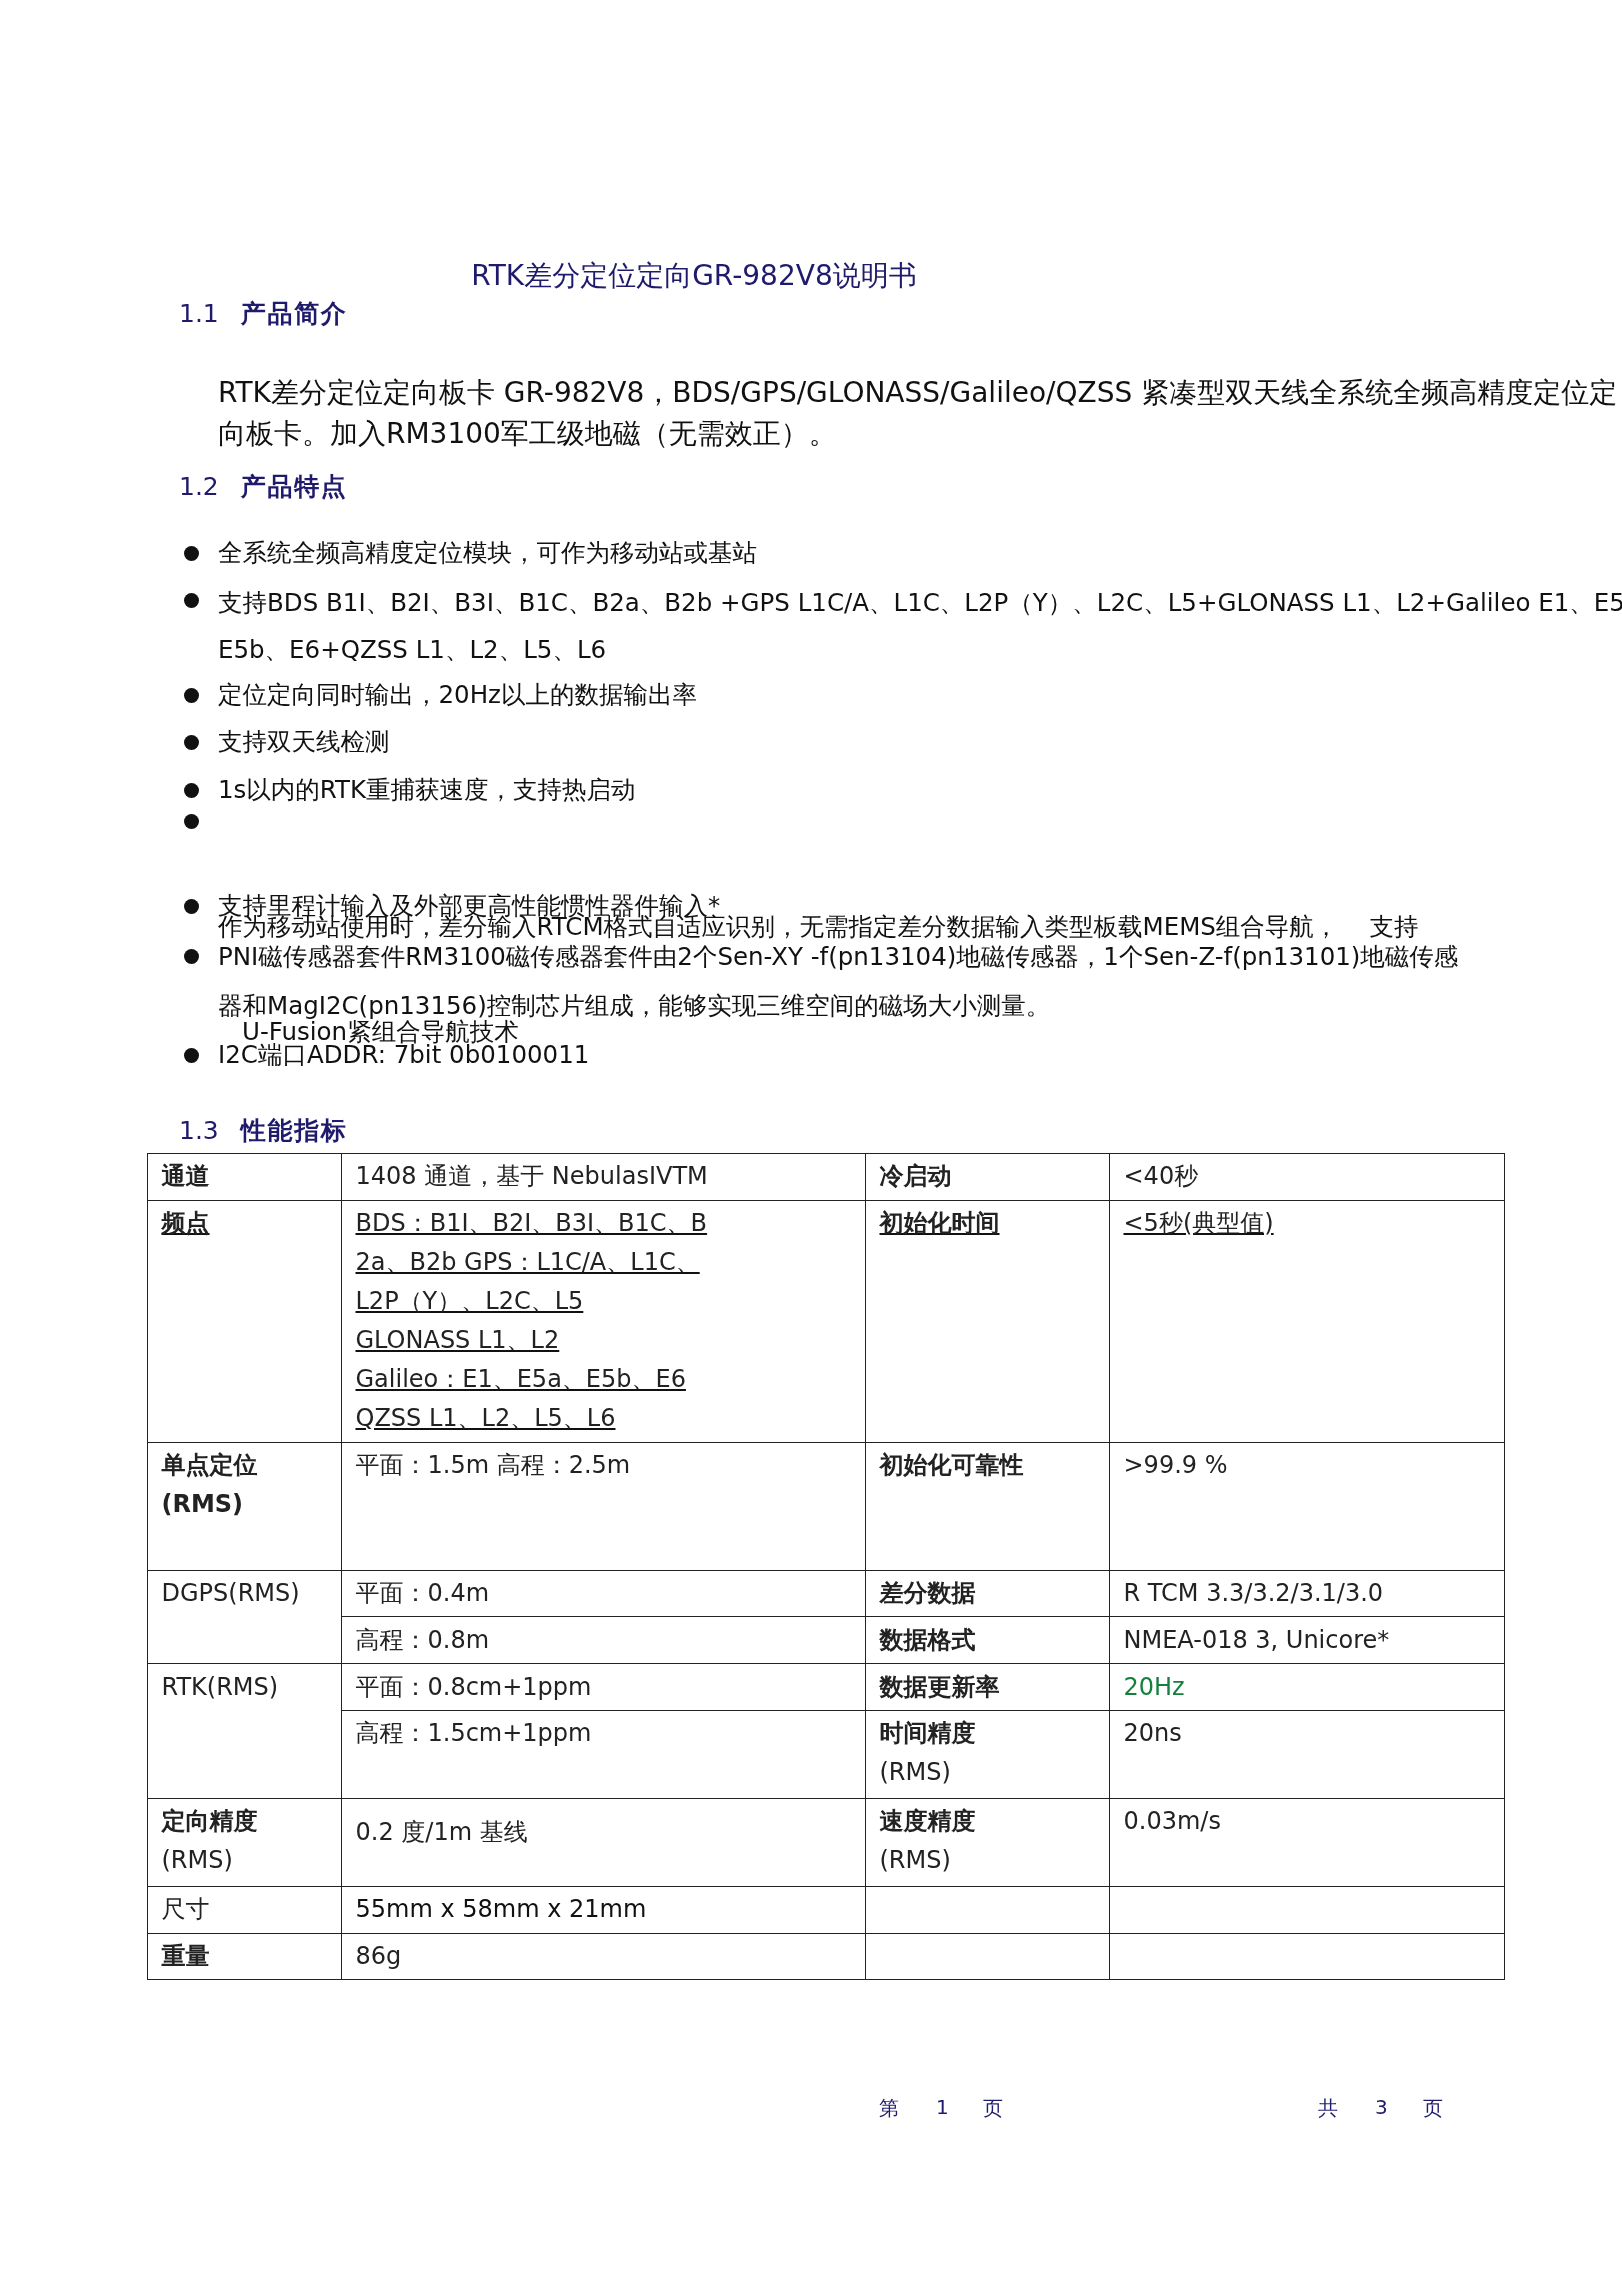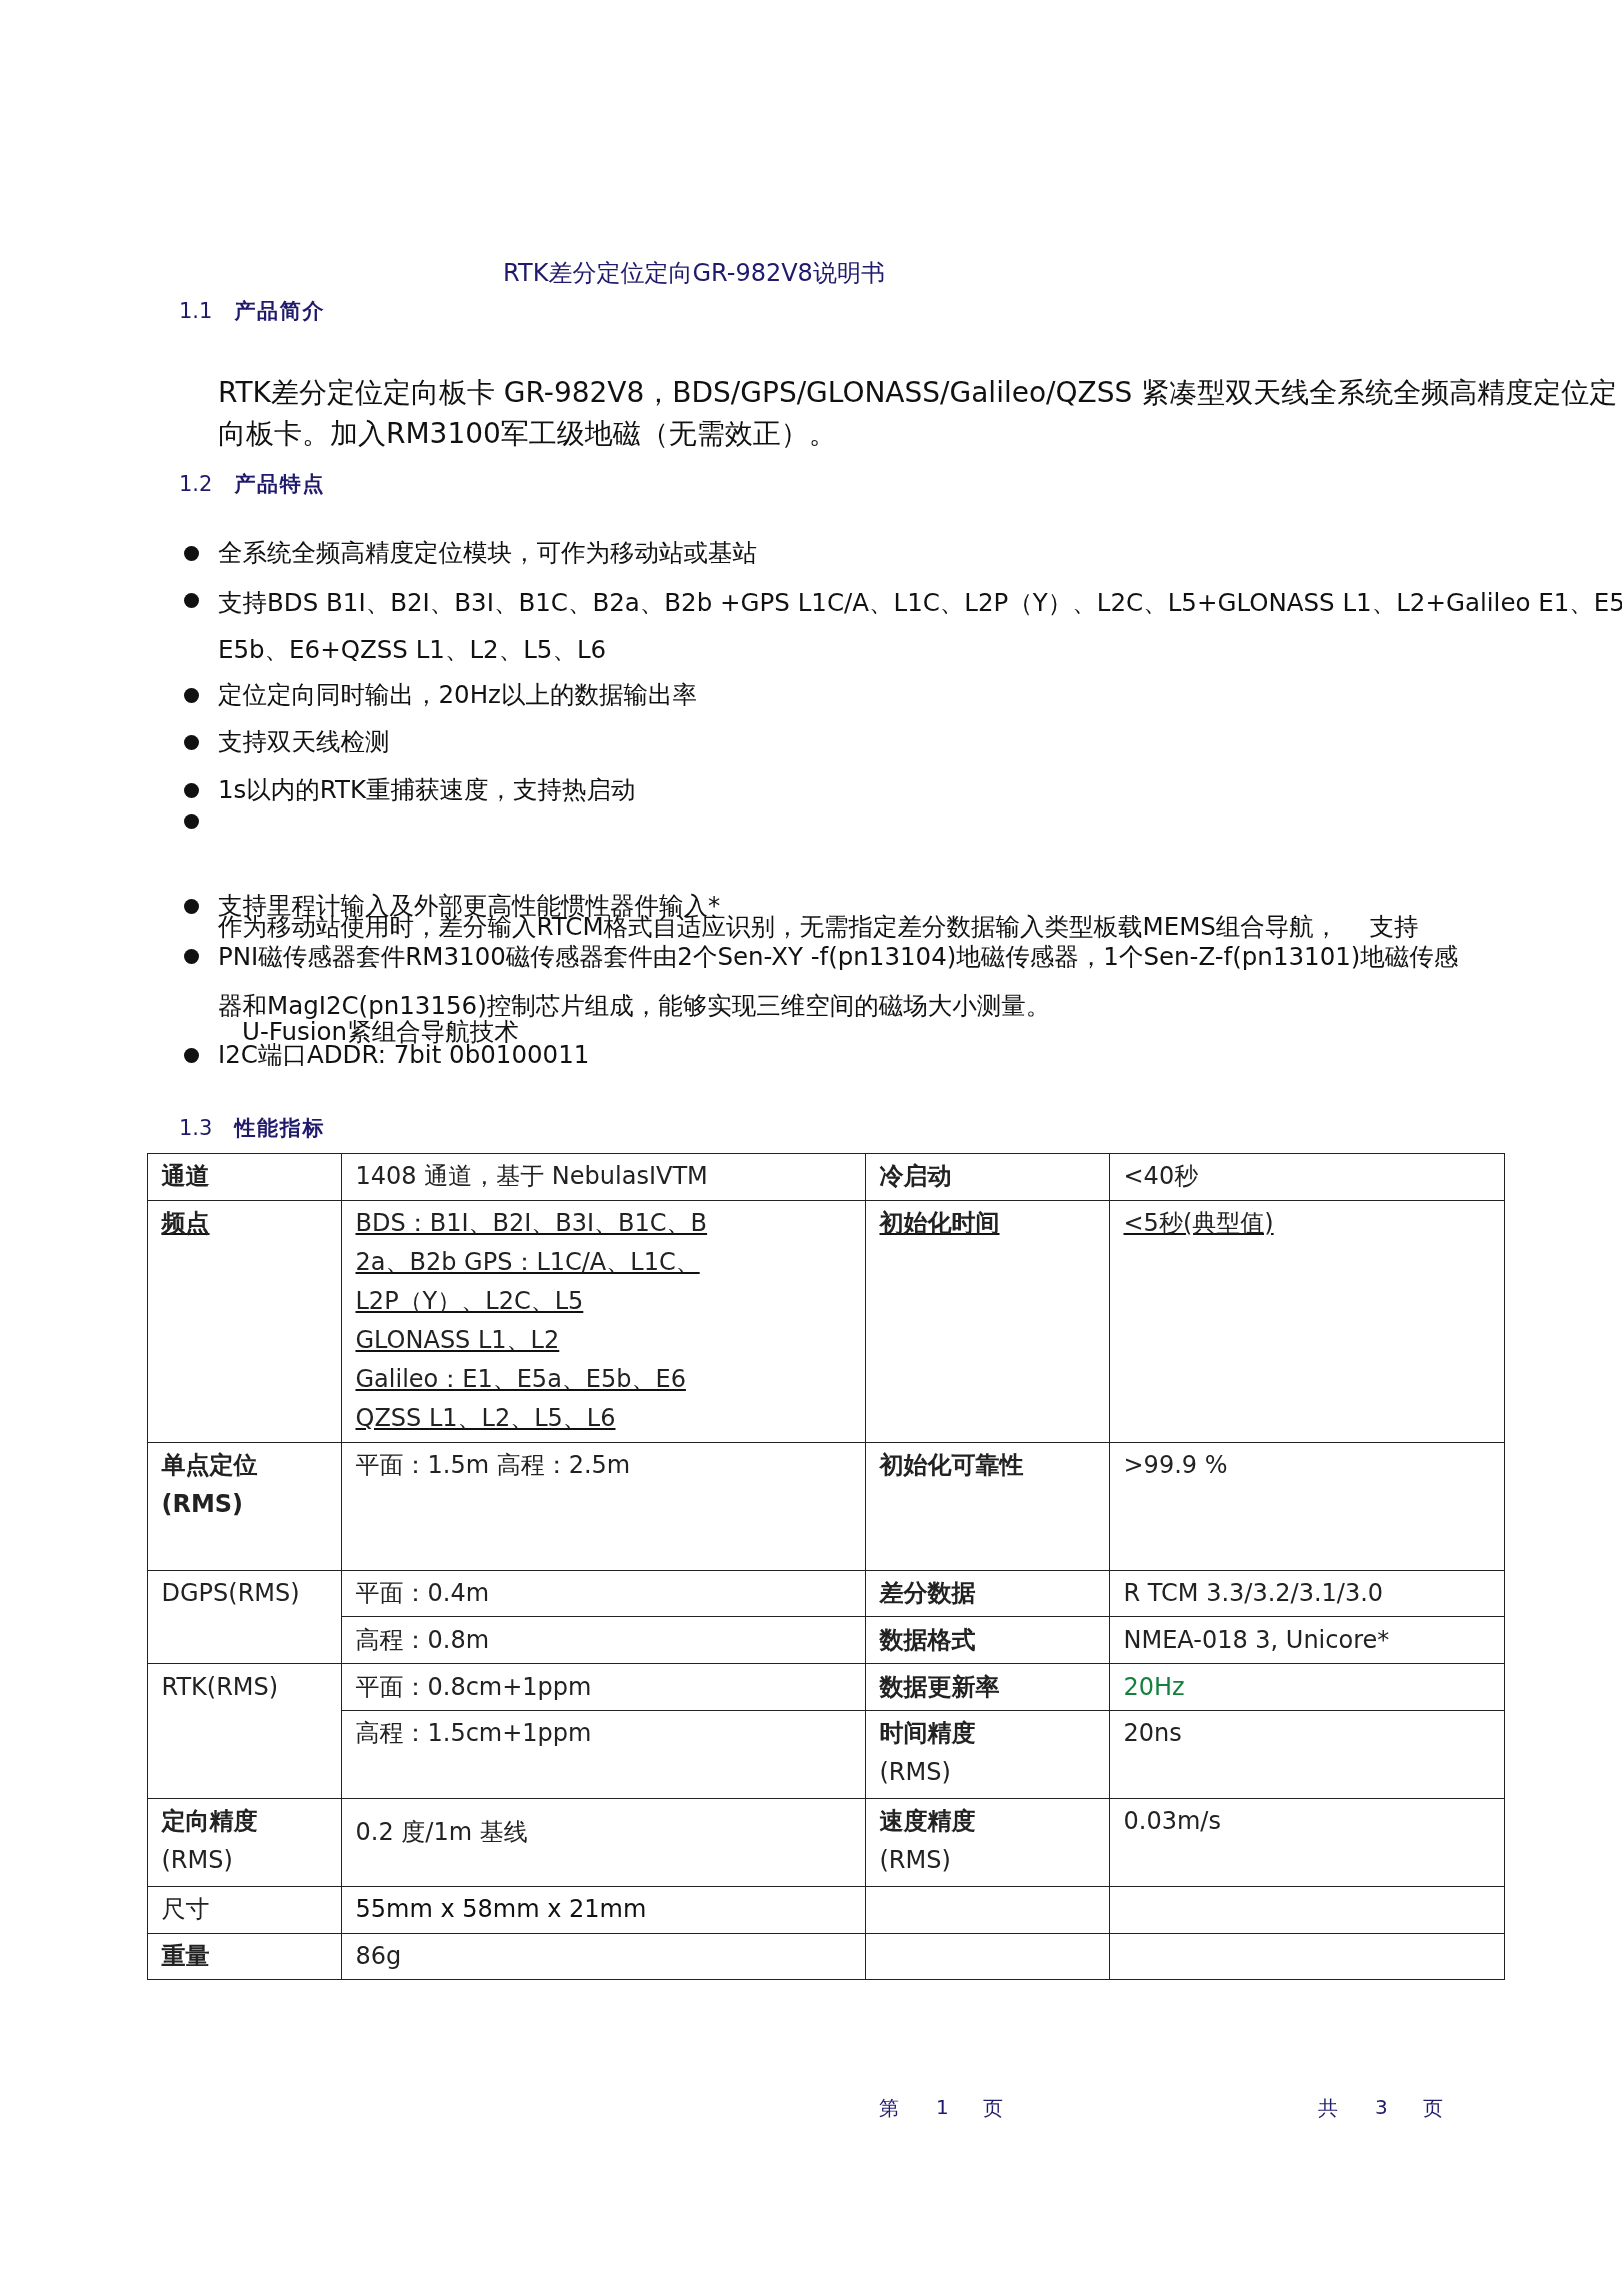--- a/index.html
+++ b/index.html
@@ -3,25 +3,25 @@
   <meta charset="utf-8">
   <style>
     html, body { margin: 0; padding: 0; background: #ffffff; }
     body {
       width: 1622px; height: 2295px; position: relative; overflow: hidden;
       font-family: "DejaVu Sans", "Liberation Sans", sans-serif;
       color: #111111;
     }
     .doc-header {
       position: absolute; top: 257px; left: 0; width: 1346px;
-      text-align: center; font-size: 24px; color: #1f1a6b;
+      text-align: center; font-size: 28px; color: #1f1a6b;
       padding-left: 42px; box-sizing: border-box;
     }
     .section-heading {
-      position: absolute; left: 179px; font-size: 21px; font-weight: bold;
+      position: absolute; left: 179px; font-size: 25px; font-weight: bold;
       color: #1f1a6b; letter-spacing: 1.7px;
     }
     .section-heading .num { font-weight: normal; margin-right: 22px; letter-spacing: 0; }
     .intro {
       position: absolute; left: 218px; top: 372px; width: 1284px;
       font-size: 28px; line-height: 41px; color: #111;
     }
     .features {
       position: absolute; left: 181px; top: 532px; width: 1318px;
       list-style: none; margin: 0; padding: 0; font-size: 24.5px; color: #111;

